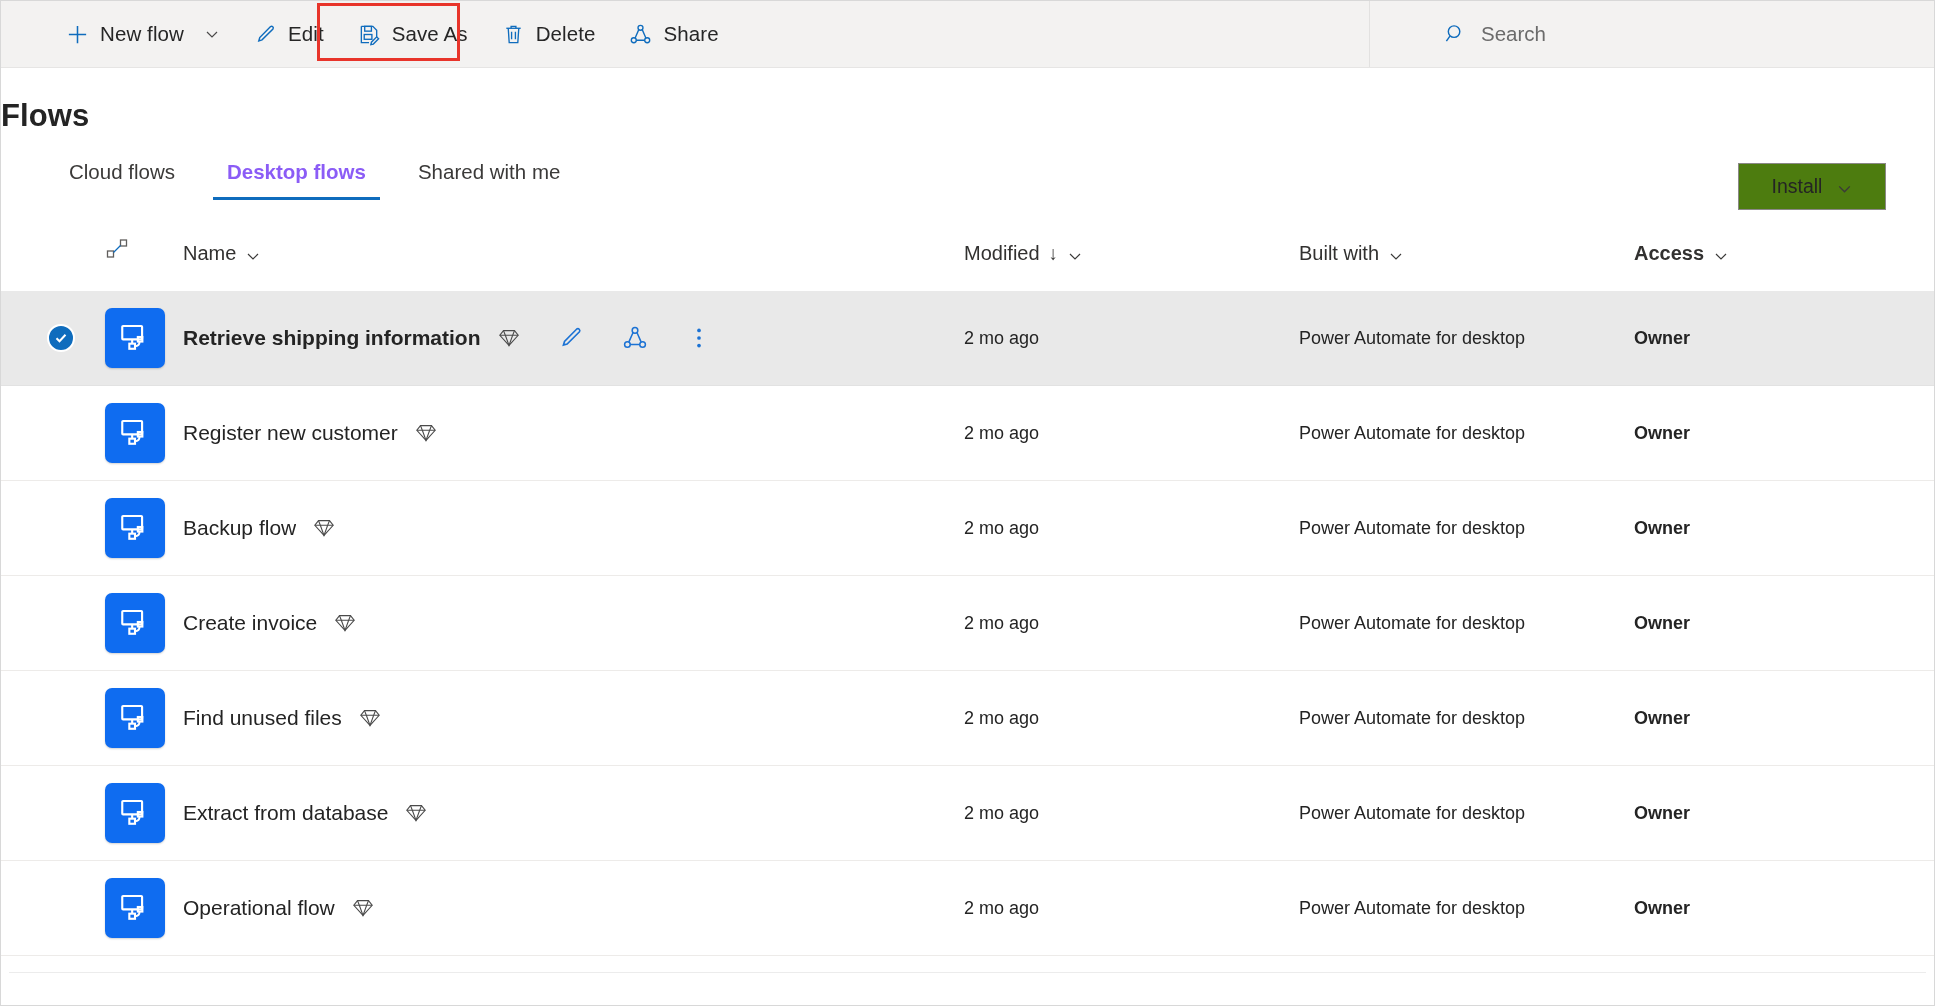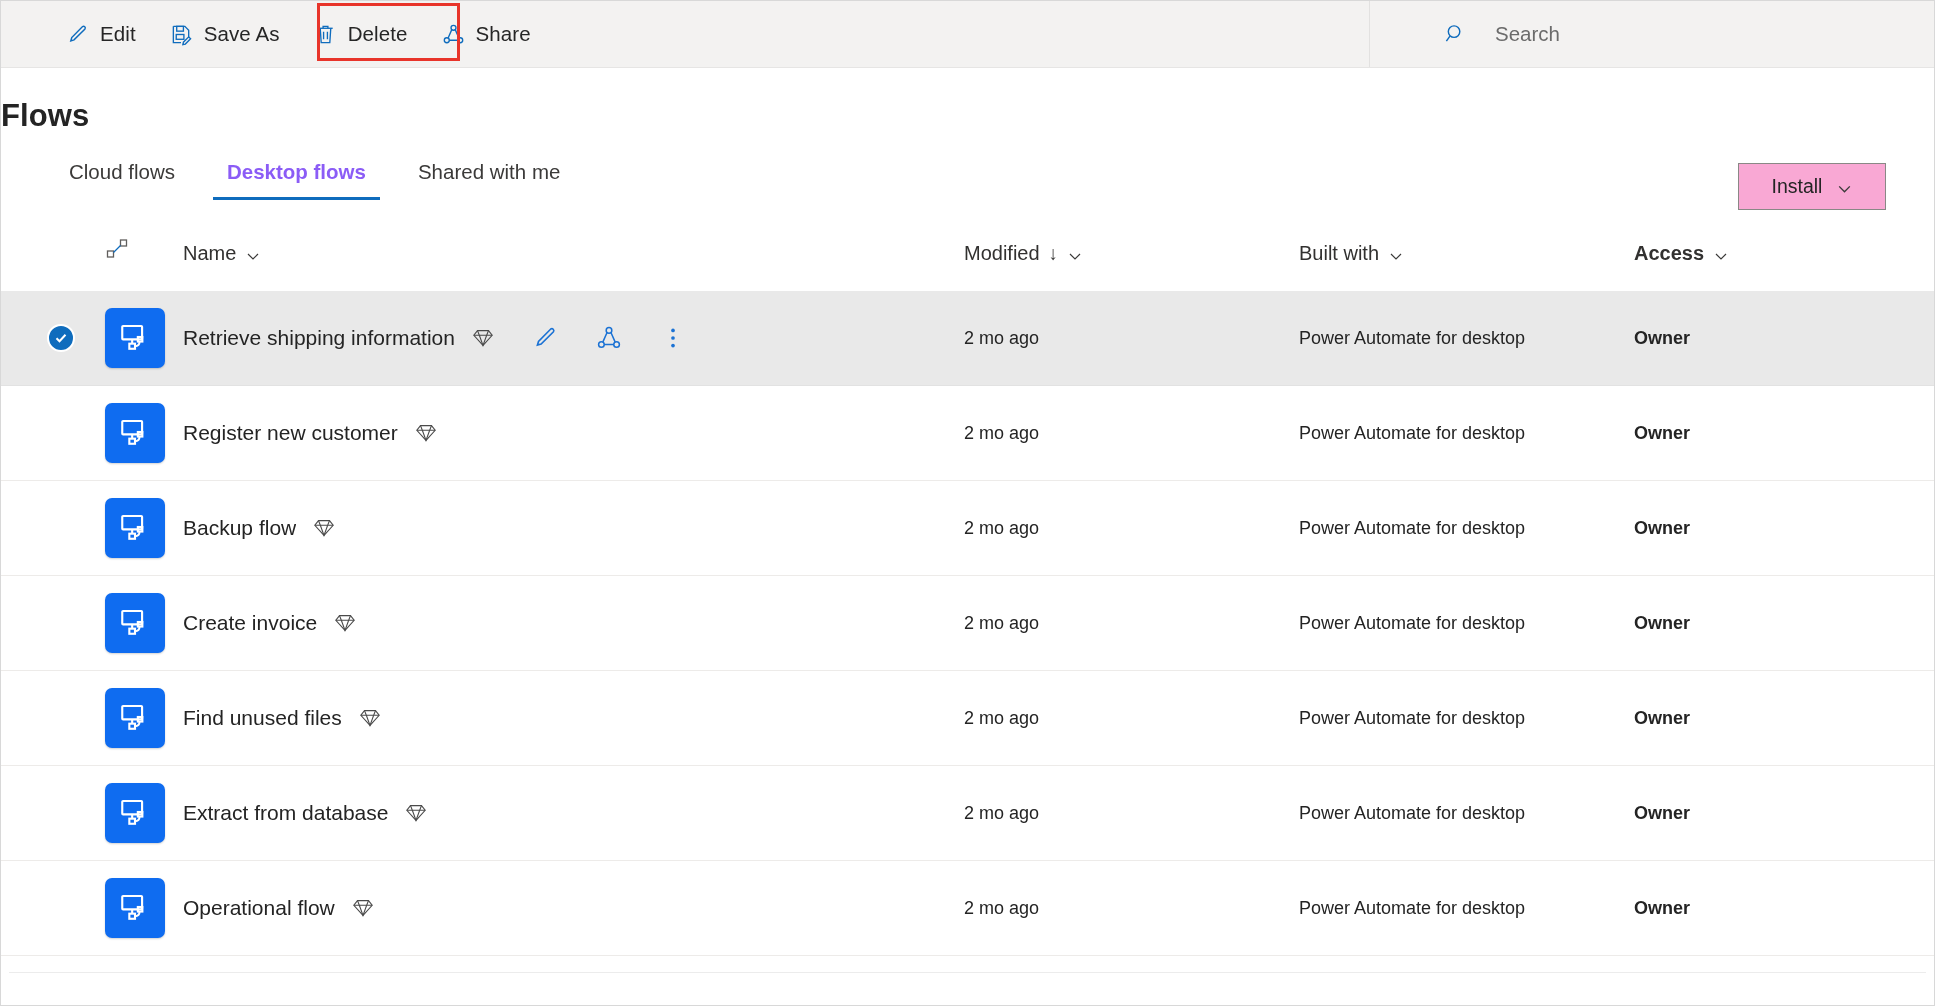--- a/index.html
+++ b/index.html
@@ -41,21 +41,21 @@
     border-left: 1px solid #e2e1e0;
     display: flex;
     align-items: center;
     padding-left: 74px;
     cursor: text;
   }
   .search-input {
     border: none; outline: none; background: transparent;
     font-family: "Liberation Sans", sans-serif;
     font-size: 20.5px; color: #6b6b6b;
-    margin-left: 28px; width: 330px;
+    margin-left: 14px; width: 330px;
   }
   .search-input::placeholder { color: #6b6b6b; }
 
   
   #saveas-highlight {
     position: absolute;
     left: 316px; top: 2px;
     width: 143px; height: 58px;
     border: 3px solid #e8342a;
     pointer-events: none;
@@ -70,21 +70,21 @@
     font-size: 31px;
     font-weight: bold;
     color: #242424;
     letter-spacing: .1px;
   }
   #install-button {
     position: absolute;
     right: 48px; top: 95px;
     width: 148px; height: 47px;
     border: 1px solid #8a8886;
-    background: #f9a8d4;
+    background: #4d7c0f;
     display: flex; align-items: center; justify-content: center;
     gap: 14px;
     cursor: pointer;
     font-size: 19.5px;
     color: #242424;
   }
 
   
   #tabs {
     display: flex;
@@ -147,21 +147,21 @@
     background: #0f6cf0;
     display: flex; align-items: center; justify-content: center;
     box-shadow: 0 1px 2px rgba(0,0,0,.18);
   }
 
   .flow-name {
     font-size: 21px; color: #242424;
     white-space: nowrap; overflow: hidden; text-overflow: ellipsis;
     cursor: pointer;
   }
-  .row.selected .flow-name { font-weight: normal; }
+  .row.selected .flow-name { font-weight: bold; }
   .gem { margin-left: 17px; display: inline-flex; align-items: center; }
 
   .row-actions {
     display: none;
     align-items: center;
     gap: 38px;
     margin-left: 38px;
     margin-right: 44px;
   }
   .row.selected .row-actions, .row:hover .row-actions { display: flex; }
@@ -173,20 +173,33 @@
     margin: 16px 8px 0 8px;
     border-top: 1px solid #ececec;
   }
 </style>
 </head>
 <body>
 
 <div id="command-bar">
   <div class="cmd-items">
 
+    <div class="cmd-btn">
+      <span class="cmd-icon">
+        <svg width="23" height="23" viewBox="0 0 24 24">
+            <path d="M12 3v18M3 12h18" stroke="#0f6cbd" stroke-width="1.6" fill="none"></path>
+          </svg>
+      </span>
+      <span class="cmd-label">New flow</span>
+      <span class="chev">
+        <svg width="16" height="16" viewBox="0 0 16 16">
+            <path d="M3 6l5 5 5-5" stroke="#4a4a4a" stroke-width="1.2" fill="none"></path>
+          </svg>
+      </span>
+    </div>
 
     <div class="cmd-btn">
       <span class="cmd-icon">
         <svg width="23" height="23" viewBox="0 0 24 24" fill="none" stroke="#0f6cbd" stroke-width="1.5">
           <path d="M17.3 3.7a1.8 1.8 0 0 1 2.5 2.5L8.4 17.6l-3.4 1 1-3.4z"></path>
         </svg>
       </span>
       <span class="cmd-label">Edit</span>
     </div>
 

